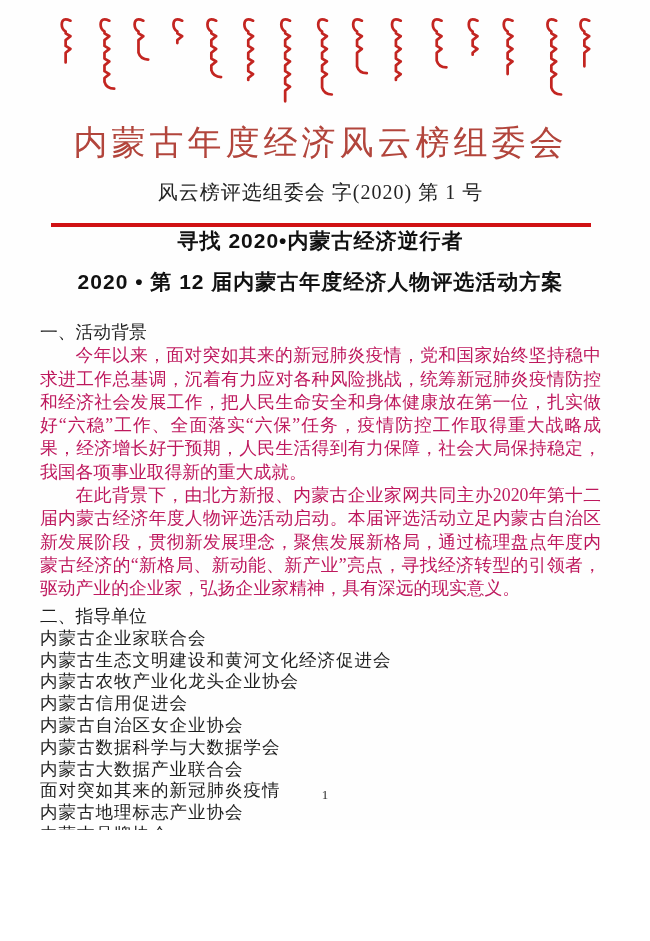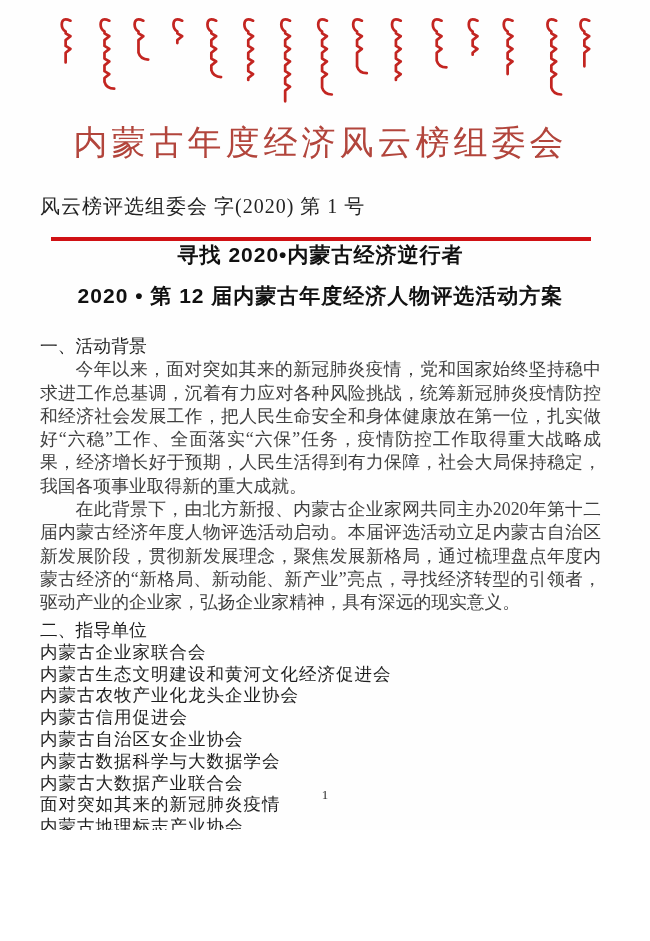--- a/index.html
+++ b/index.html
@@ -24,22 +24,22 @@
   .org-title {
     margin-top: 8px;
     text-align: center;
     font-size: 34px;
     letter-spacing: 4px;
     color: #b2453c;
     white-space: nowrap;
     font-weight: 400;
   }
   .doc-number {
-    margin-top: 27px;
-    text-align: left;
+    margin-top: 13px;
+    text-align: center;
     font-size: 20px;
     letter-spacing: 1px;
     color: #232323;
   }
   .red-rule {
     width: 540px;
     height: 4px;
     margin: 17px auto 0 auto;
     background: #d01114;
   }
@@ -57,21 +57,21 @@
   .sec-heading {
     font-size: 17.8px;
     line-height: 23.3px;
     color: #1e1e1e;
   }
   .para {
     font-size: 17.8px;
     line-height: 23.3px;
     text-indent: 2em;
     text-align: justify;
-    color: #404040;
+    color: #be185d;
   }
   .section-2 { margin-top: 4px; }
   .org-list {
     list-style: none;
     margin: 0;
     padding: 0;
   }
   .org-list li {
     font-size: 17.5px;
     line-height: 21.8px;

